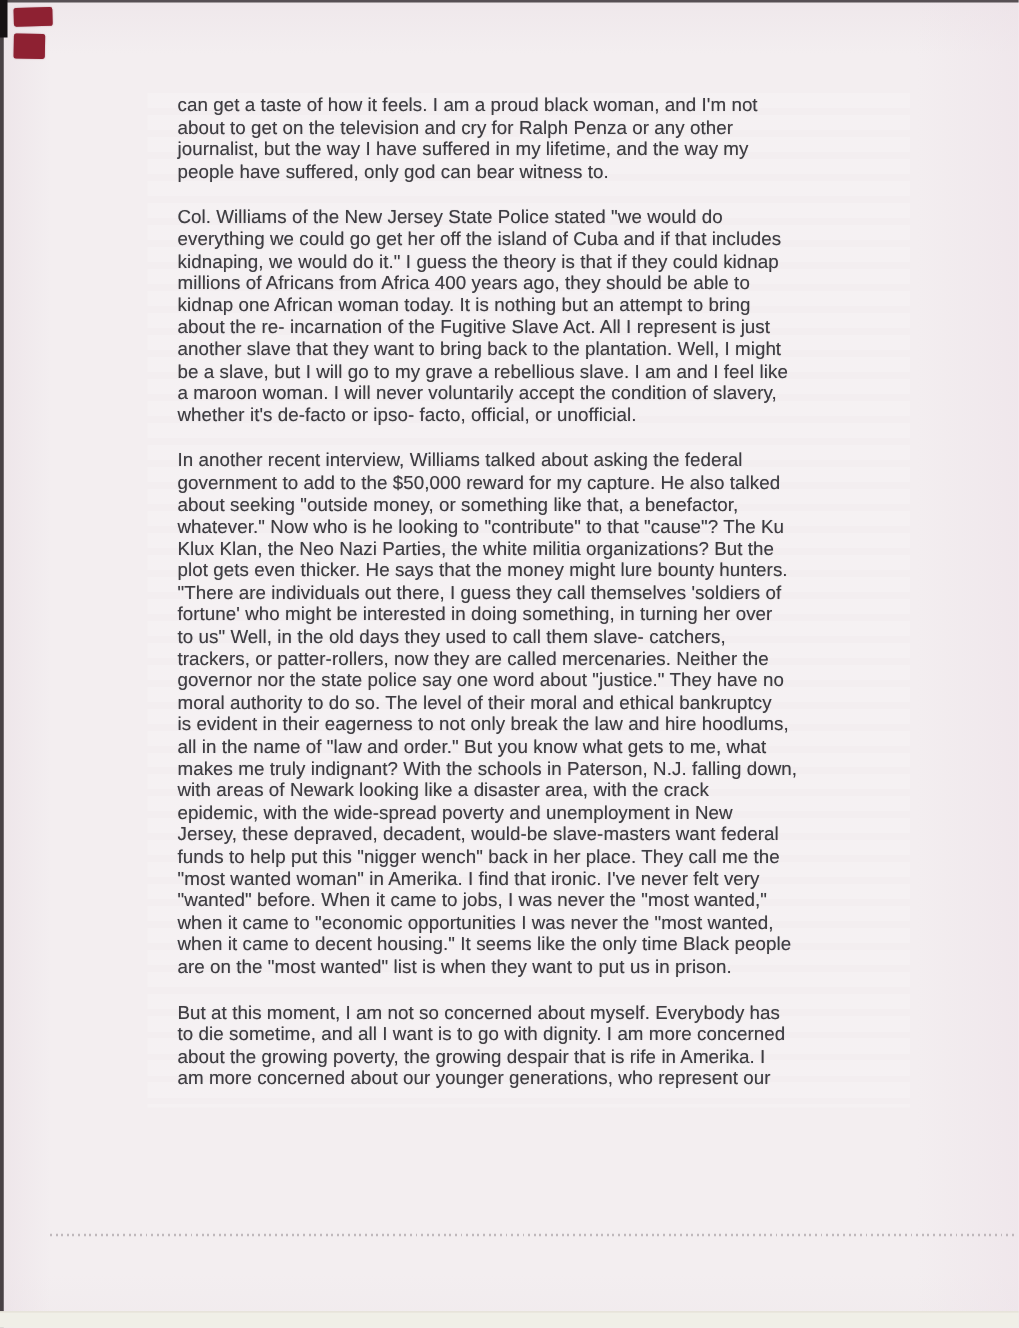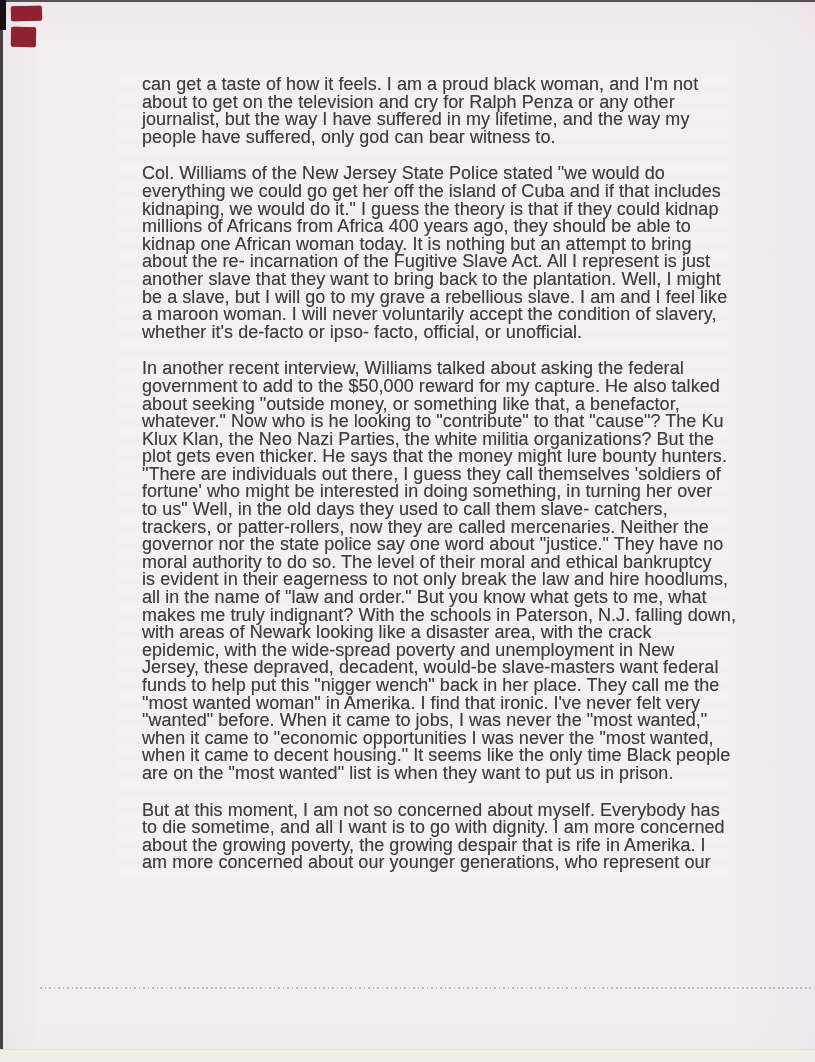--- a/index.html
+++ b/index.html
@@ -79,21 +79,21 @@
       rgba(255,255,255,0) 12px,
       rgba(255,255,255,0) 17.6px
     );
     pointer-events: none;
   }
   .letter {
     position: absolute;
     left: 142px; top: 76px;
     width: 622px;
     color: var(--ink);
-    font-size: 18px;
+    font-size: 15px;
     line-height: 17.6px;
     letter-spacing: 0.05px;
   }
   .letter p {
     margin: 0 0 19px 0;
     white-space: pre-line;
     text-shadow: 0 0 0.6px rgba(62,61,66,0.5);
   }
   .dotted-line {
     position: absolute;

